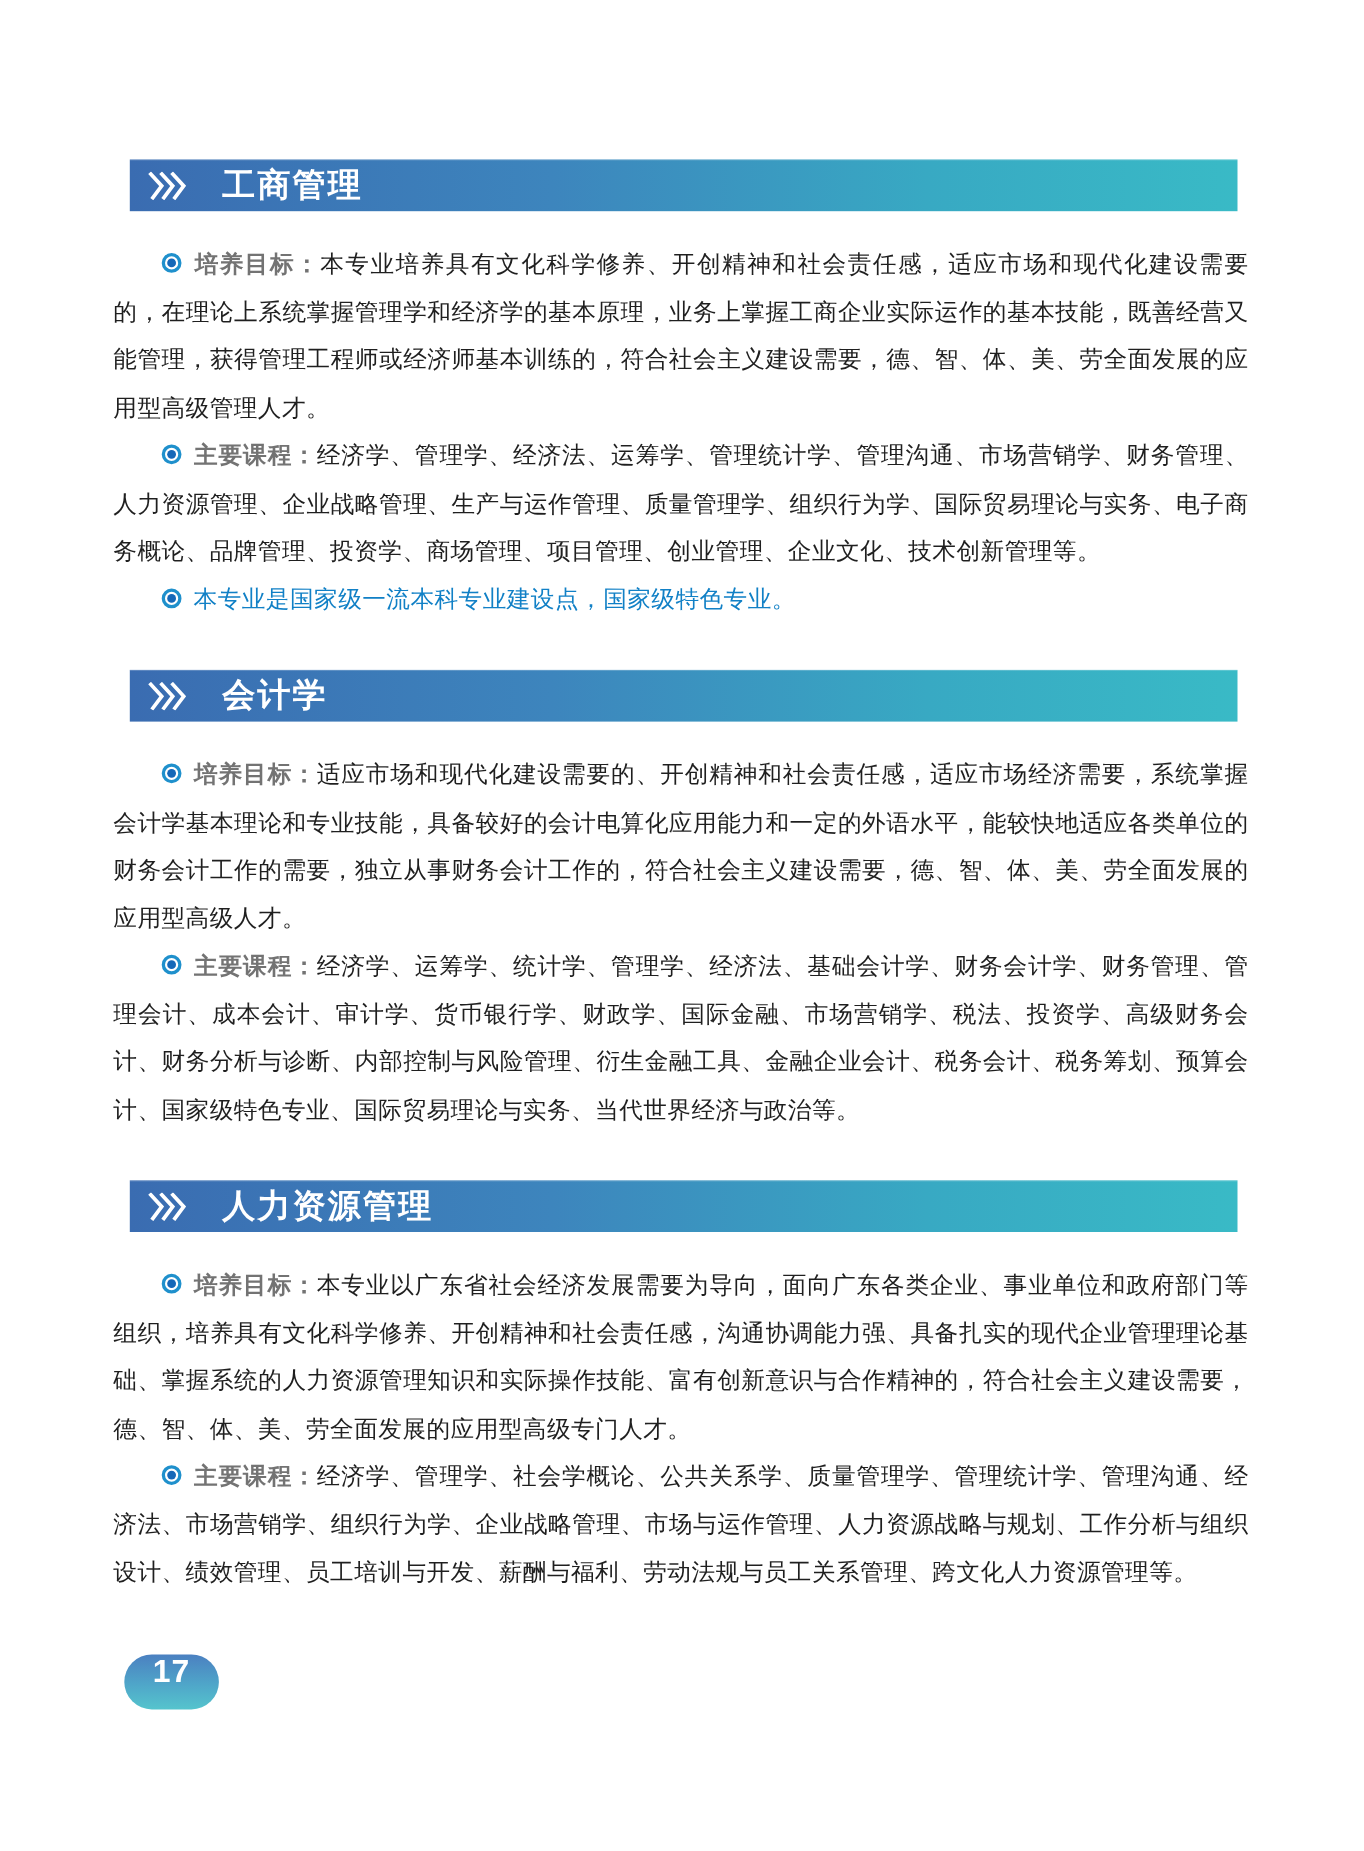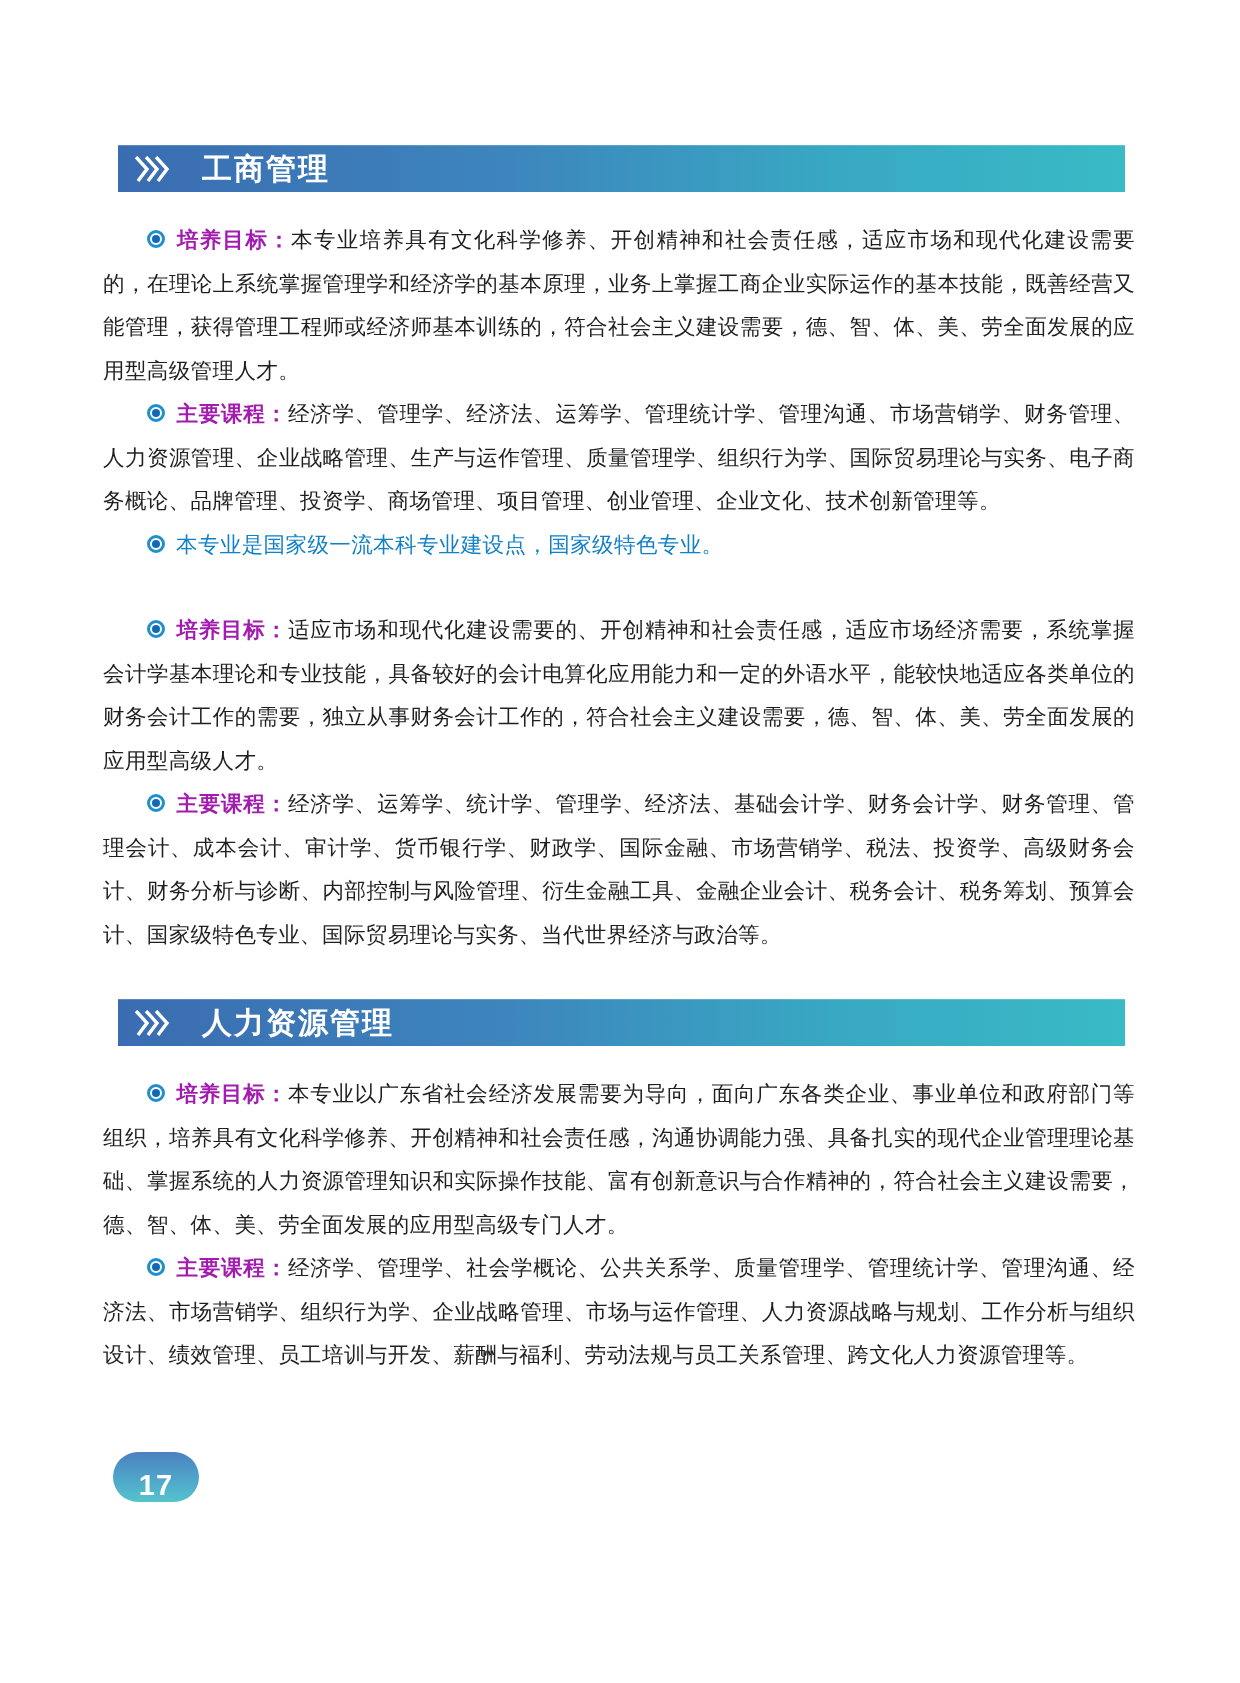--- a/index.html
+++ b/index.html
@@ -57,33 +57,33 @@
     margin-right: 11px;
     vertical-align: -1px;
   }
   .bullet::after {
     content: "";
     position: absolute;
     left: 2px; top: 2px; right: 2px; bottom: 2px;
     border-radius: 50%;
     background: #1568b8;
   }
-  .para .label { color: #a21caf; font-weight: 700; }
+  .para .label { color: #737373; font-weight: 700; }
   .para.highlight .text { color: #1180c6; font-weight: 400; }
   .major { margin-bottom: 42px; }
   .major:last-of-type { margin-bottom: 0; }
   
   .page-pill {
-    margin: 74px 0 0 10px;
+    margin: 52px 0 0 10px;
     width: 86px;
     height: 50px;
     border-radius: 25px;
     background: linear-gradient(180deg, #4b80c1 0%, #4fa6c9 55%, #55c4cd 100%);
     display: flex;
-    align-items: flex-end;
+    align-items: flex-start;
     justify-content: center;
     color: #ffffff;
     font-size: 29px;
     font-weight: 700;
     letter-spacing: 1px;
   }
 </style>
 </head>
 <body>
 
@@ -101,20 +101,30 @@
       <h2>工商管理</h2>
     </div>
     <div class="section-body">
       <p class="para"><span class="bullet"></span><span class="label">培养目标：</span><span class="text">本专业培养具有文化科学修养、开创精神和社会责任感，适应市场和现代化建设需要的，在理论上系统掌握管理学和经济学的基本原理，业务上掌握工商企业实际运作的基本技能，既善经营又能管理，获得管理工程师或经济师基本训练的，符合社会主义建设需要，德、智、体、美、劳全面发展的应用型高级管理人才。</span></p>
       <p class="para"><span class="bullet"></span><span class="label">主要课程：</span><span class="text">经济学、管理学、经济法、运筹学、管理统计学、管理沟通、市场营销学、财务管理、人力资源管理、企业战略管理、生产与运作管理、质量管理学、组织行为学、国际贸易理论与实务、电子商务概论、品牌管理、投资学、商场管理、项目管理、创业管理、企业文化、技术创新管理等。</span></p>
       <p class="para highlight"><span class="bullet"></span><span class="text">本专业是国家级一流本科专业建设点，国家级特色专业。</span></p>
     </div>
   </section>
 
   <section class="major">
+    <div class="bar">
+      <span class="chevrons">
+        <svg width="40" height="26" viewBox="0 0 40 26" fill="none">
+          <polyline points="3,1 14,13 5,25" stroke="#ffffff" stroke-width="3.4"></polyline>
+          <polyline points="13,1 24,13 15,25" stroke="#ffffff" stroke-width="3.4"></polyline>
+          <polyline points="23,1 34,13 25,25" stroke="#ffffff" stroke-width="3.4"></polyline>
+        </svg>
+      </span>
+      <h2>会计学</h2>
+    </div>
     <div class="section-body">
       <p class="para"><span class="bullet"></span><span class="label">培养目标：</span><span class="text">适应市场和现代化建设需要的、开创精神和社会责任感，适应市场经济需要，系统掌握会计学基本理论和专业技能，具备较好的会计电算化应用能力和一定的外语水平，能较快地适应各类单位的财务会计工作的需要，独立从事财务会计工作的，符合社会主义建设需要，德、智、体、美、劳全面发展的应用型高级人才。</span></p>
       <p class="para"><span class="bullet"></span><span class="label">主要课程：</span><span class="text">经济学、运筹学、统计学、管理学、经济法、基础会计学、财务会计学、财务管理、管理会计、成本会计、审计学、货币银行学、财政学、国际金融、市场营销学、税法、投资学、高级财务会计、财务分析与诊断、内部控制与风险管理、衍生金融工具、金融企业会计、税务会计、税务筹划、预算会计、国家级特色专业、国际贸易理论与实务、当代世界经济与政治等。</span></p>
     </div>
   </section>
 
   <section class="major">
     <div class="bar">
       <span class="chevrons">
         <svg width="40" height="26" viewBox="0 0 40 26" fill="none">

